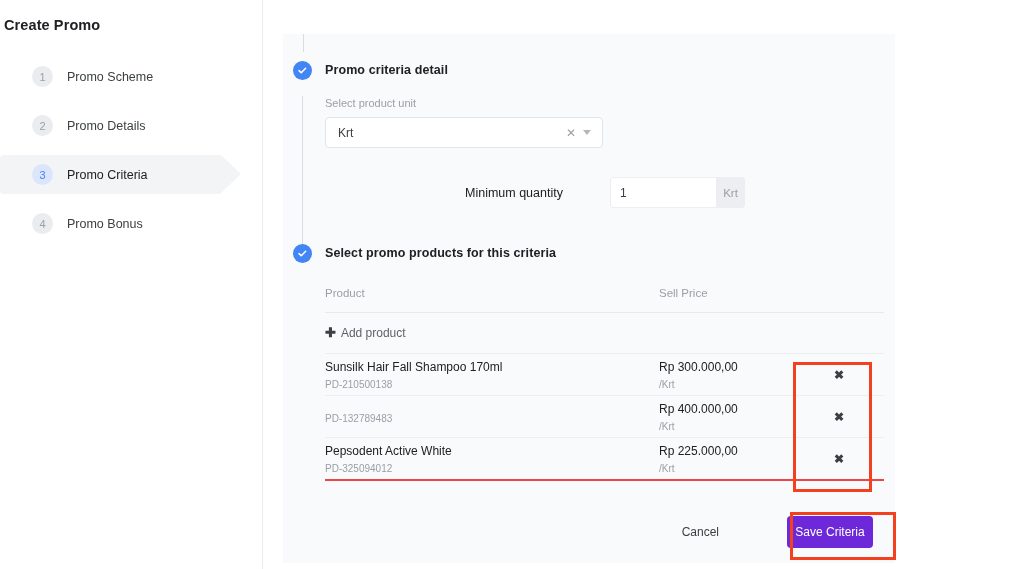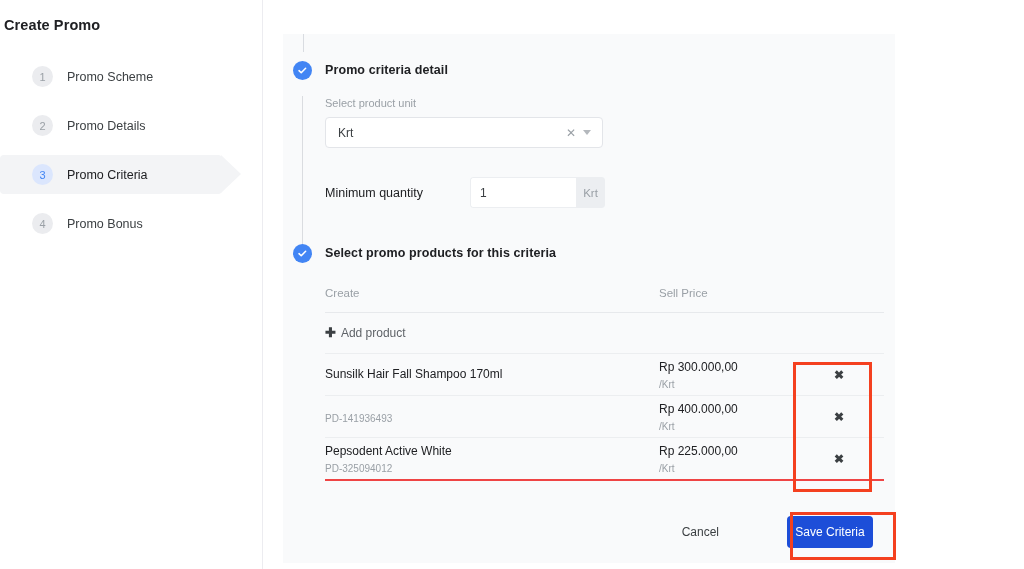--- a/index.html
+++ b/index.html
@@ -192,20 +192,21 @@
     border-right: 4.5px solid transparent;
     border-top: 5px solid #b4b8bd;
     margin-right: 3px;
     cursor: pointer;
   }
 
   .minqty-row {
     display: flex;
     align-items: center;
     margin-top: 29px;
+    justify-content: center;
   }
   .minqty-label {
     font-size: 12.5px;
     color: #202124;
     width: 145px;
   }
   .qty-wrap {
     display: flex;
     align-items: stretch;
     height: 31px;
@@ -327,21 +328,21 @@
   .btn-cancel {
     font-size: 12px;
     color: #3c4043;
     margin-right: 34px;
     cursor: pointer;
     background: none;
     border: none;
     font-family: "Liberation Sans", sans-serif;
   }
   .btn-save {
-    background: #1d4ed8;
+    background: #6d28d9;
     color: #ffffff;
     font-size: 12px;
     border: none;
     border-radius: 4px;
     width: 86px;
     height: 32px;
     cursor: pointer;
     font-family: "Liberation Sans", sans-serif;
   }
 
@@ -432,46 +433,47 @@
               <path d="M2.2 6.2 L4.6 8.5 L9.4 3.6" fill="none" stroke="#ffffff" stroke-width="1.7" stroke-linecap="round" stroke-linejoin="round"></path>
             </svg>
           </span>
           <span class="section-title">Select promo products for this criteria</span>
         </div>
       </div>
 
       <div class="table">
 
         <div class="thead">
-          <div class="col-product">Create</div>
+          <div class="col-product">Product</div>
           <div class="col-price">Sell Price</div>
           <div class="col-action"></div>
         </div>
 
         <div class="add-row">
           <span class="plus">✚</span>
           <span>Add product</span>
         </div>
 
         <div class="prow">
           <div class="col-product">
             <div class="pname">Sunsilk Hair Fall Shampoo 170ml</div>
+            <div class="pcode">PD-210500138</div>
           </div>
           <div class="col-price">
             <div class="pprice">Rp 300.000,00</div>
             <div class="punit">/Krt</div>
           </div>
           <div class="del-btn">
             <span>✖</span>
           </div>
         </div>
 
         <div class="prow">
           <div class="col-product">
-            <div class="pcode">PD-141936493</div>
+            <div class="pcode">PD-132789483</div>
           </div>
           <div class="col-price">
             <div class="pprice">Rp 400.000,00</div>
             <div class="punit">/Krt</div>
           </div>
           <div class="del-btn">
             <span>✖</span>
           </div>
         </div>
 

